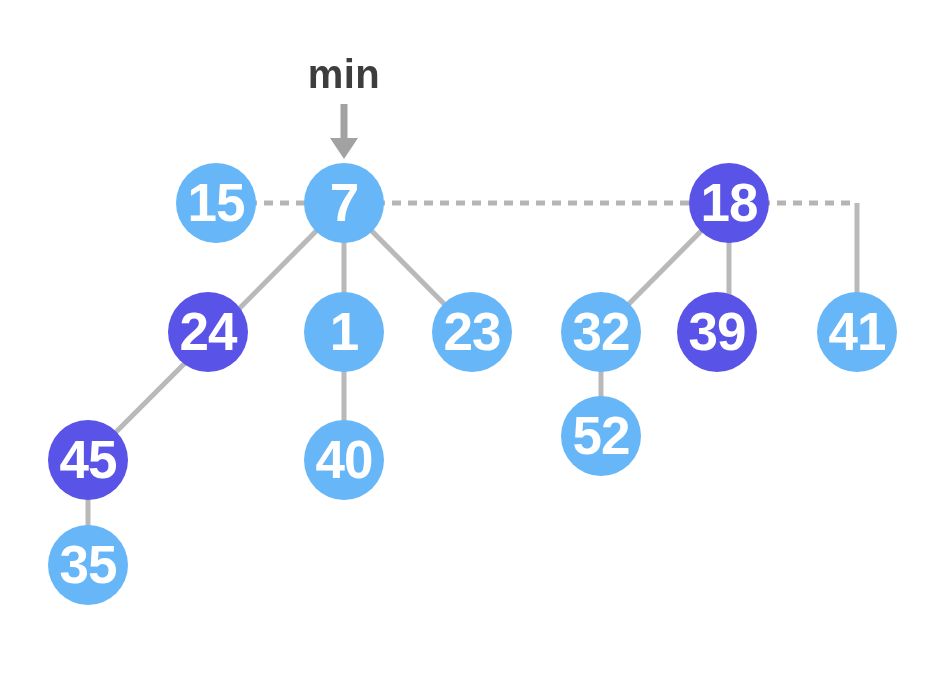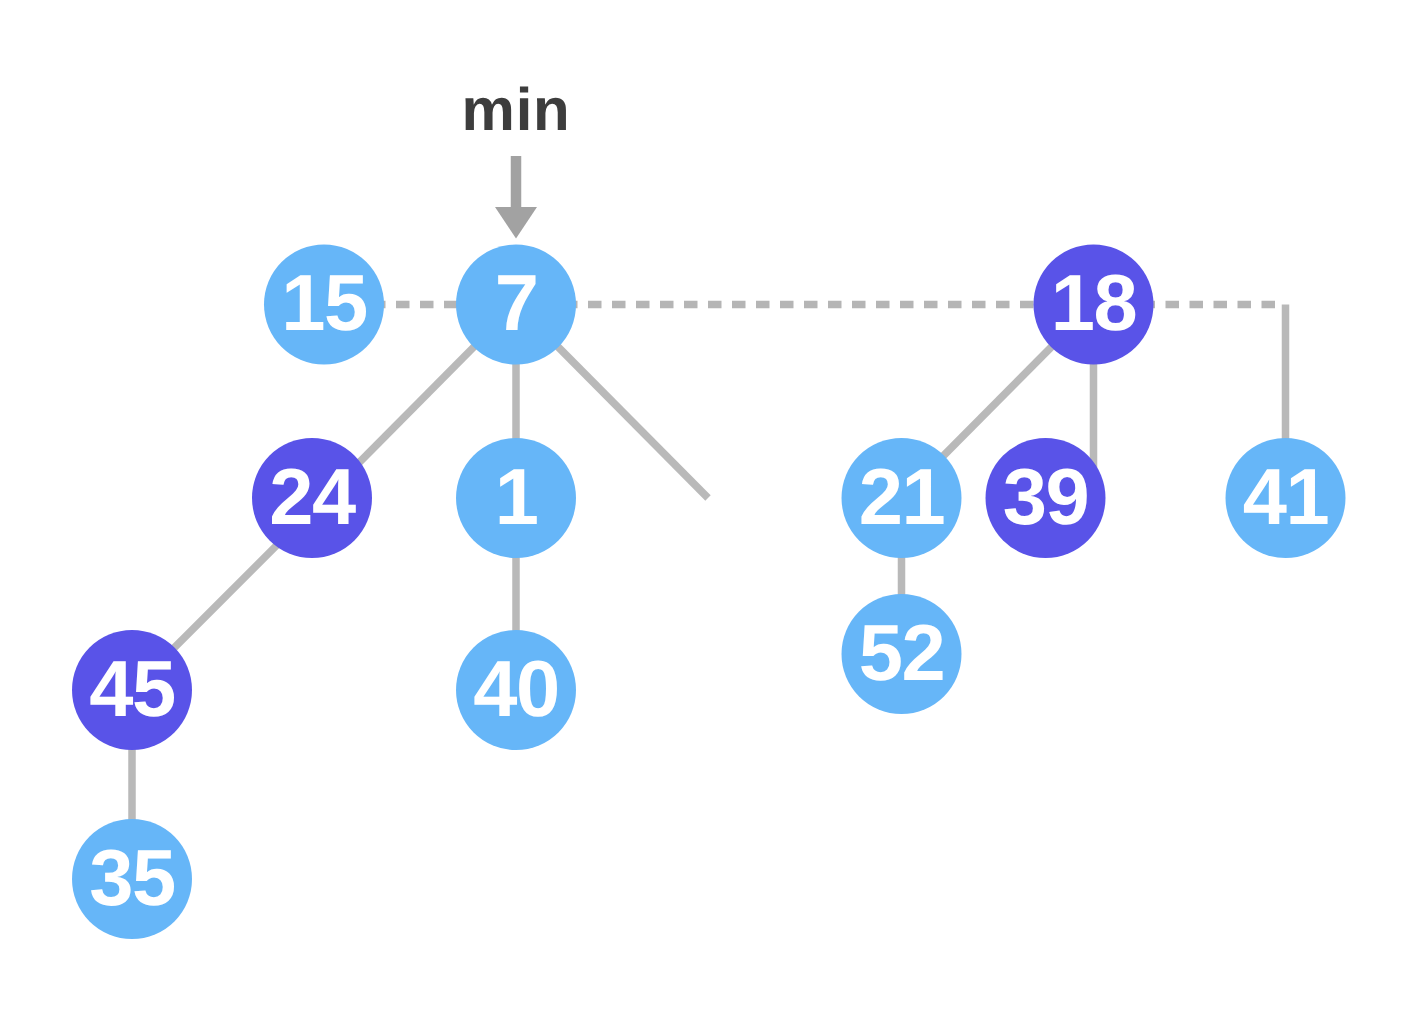--- a/index.html
+++ b/index.html
@@ -83,24 +83,25 @@
       <polygon points="330,138 358,138 344,159" fill="#a2a2a2"></polygon>
     </g>
   </svg>
 
   <div class="nodes-layer">
       <div class="node light" style="left: 216px; top: 203px;">15</div>
       <div class="node light" style="left: 344px; top: 203px;">7</div>
       <div class="node marked" style="left: 729px; top: 203px;">18</div>
       <div class="node marked" style="left: 208px; top: 332px;">24</div>
       <div class="node light" style="left: 344px; top: 332px;">1</div>
-      <div class="node light" style="left: 601px; top: 332px;">21</div>
-      <div class="node marked" style="left: 697px; top: 332px;">39</div>
+      <div class="node light" style="left: 472px; top: 332px;">23</div>
+      <div class="node light" style="left: 601px; top: 332px;">32</div>
+      <div class="node marked" style="left: 717px; top: 332px;">39</div>
       <div class="node light" style="left: 857px; top: 332px;">41</div>
       <div class="node marked" style="left: 88px; top: 460px;">45</div>
       <div class="node light" style="left: 344px; top: 460px;">40</div>
       <div class="node light" style="left: 601px; top: 436px;">52</div>
-      <div class="node light" style="left: 88px; top: 586px; text-align: center;">35</div>
+      <div class="node light" style="left: 88px; top: 565px; text-align: center;">35</div>
     </div>
 
   <div class="min-label" style="left:344px; top:74px;">min</div>
 
 </div>
 
 </body></html>

